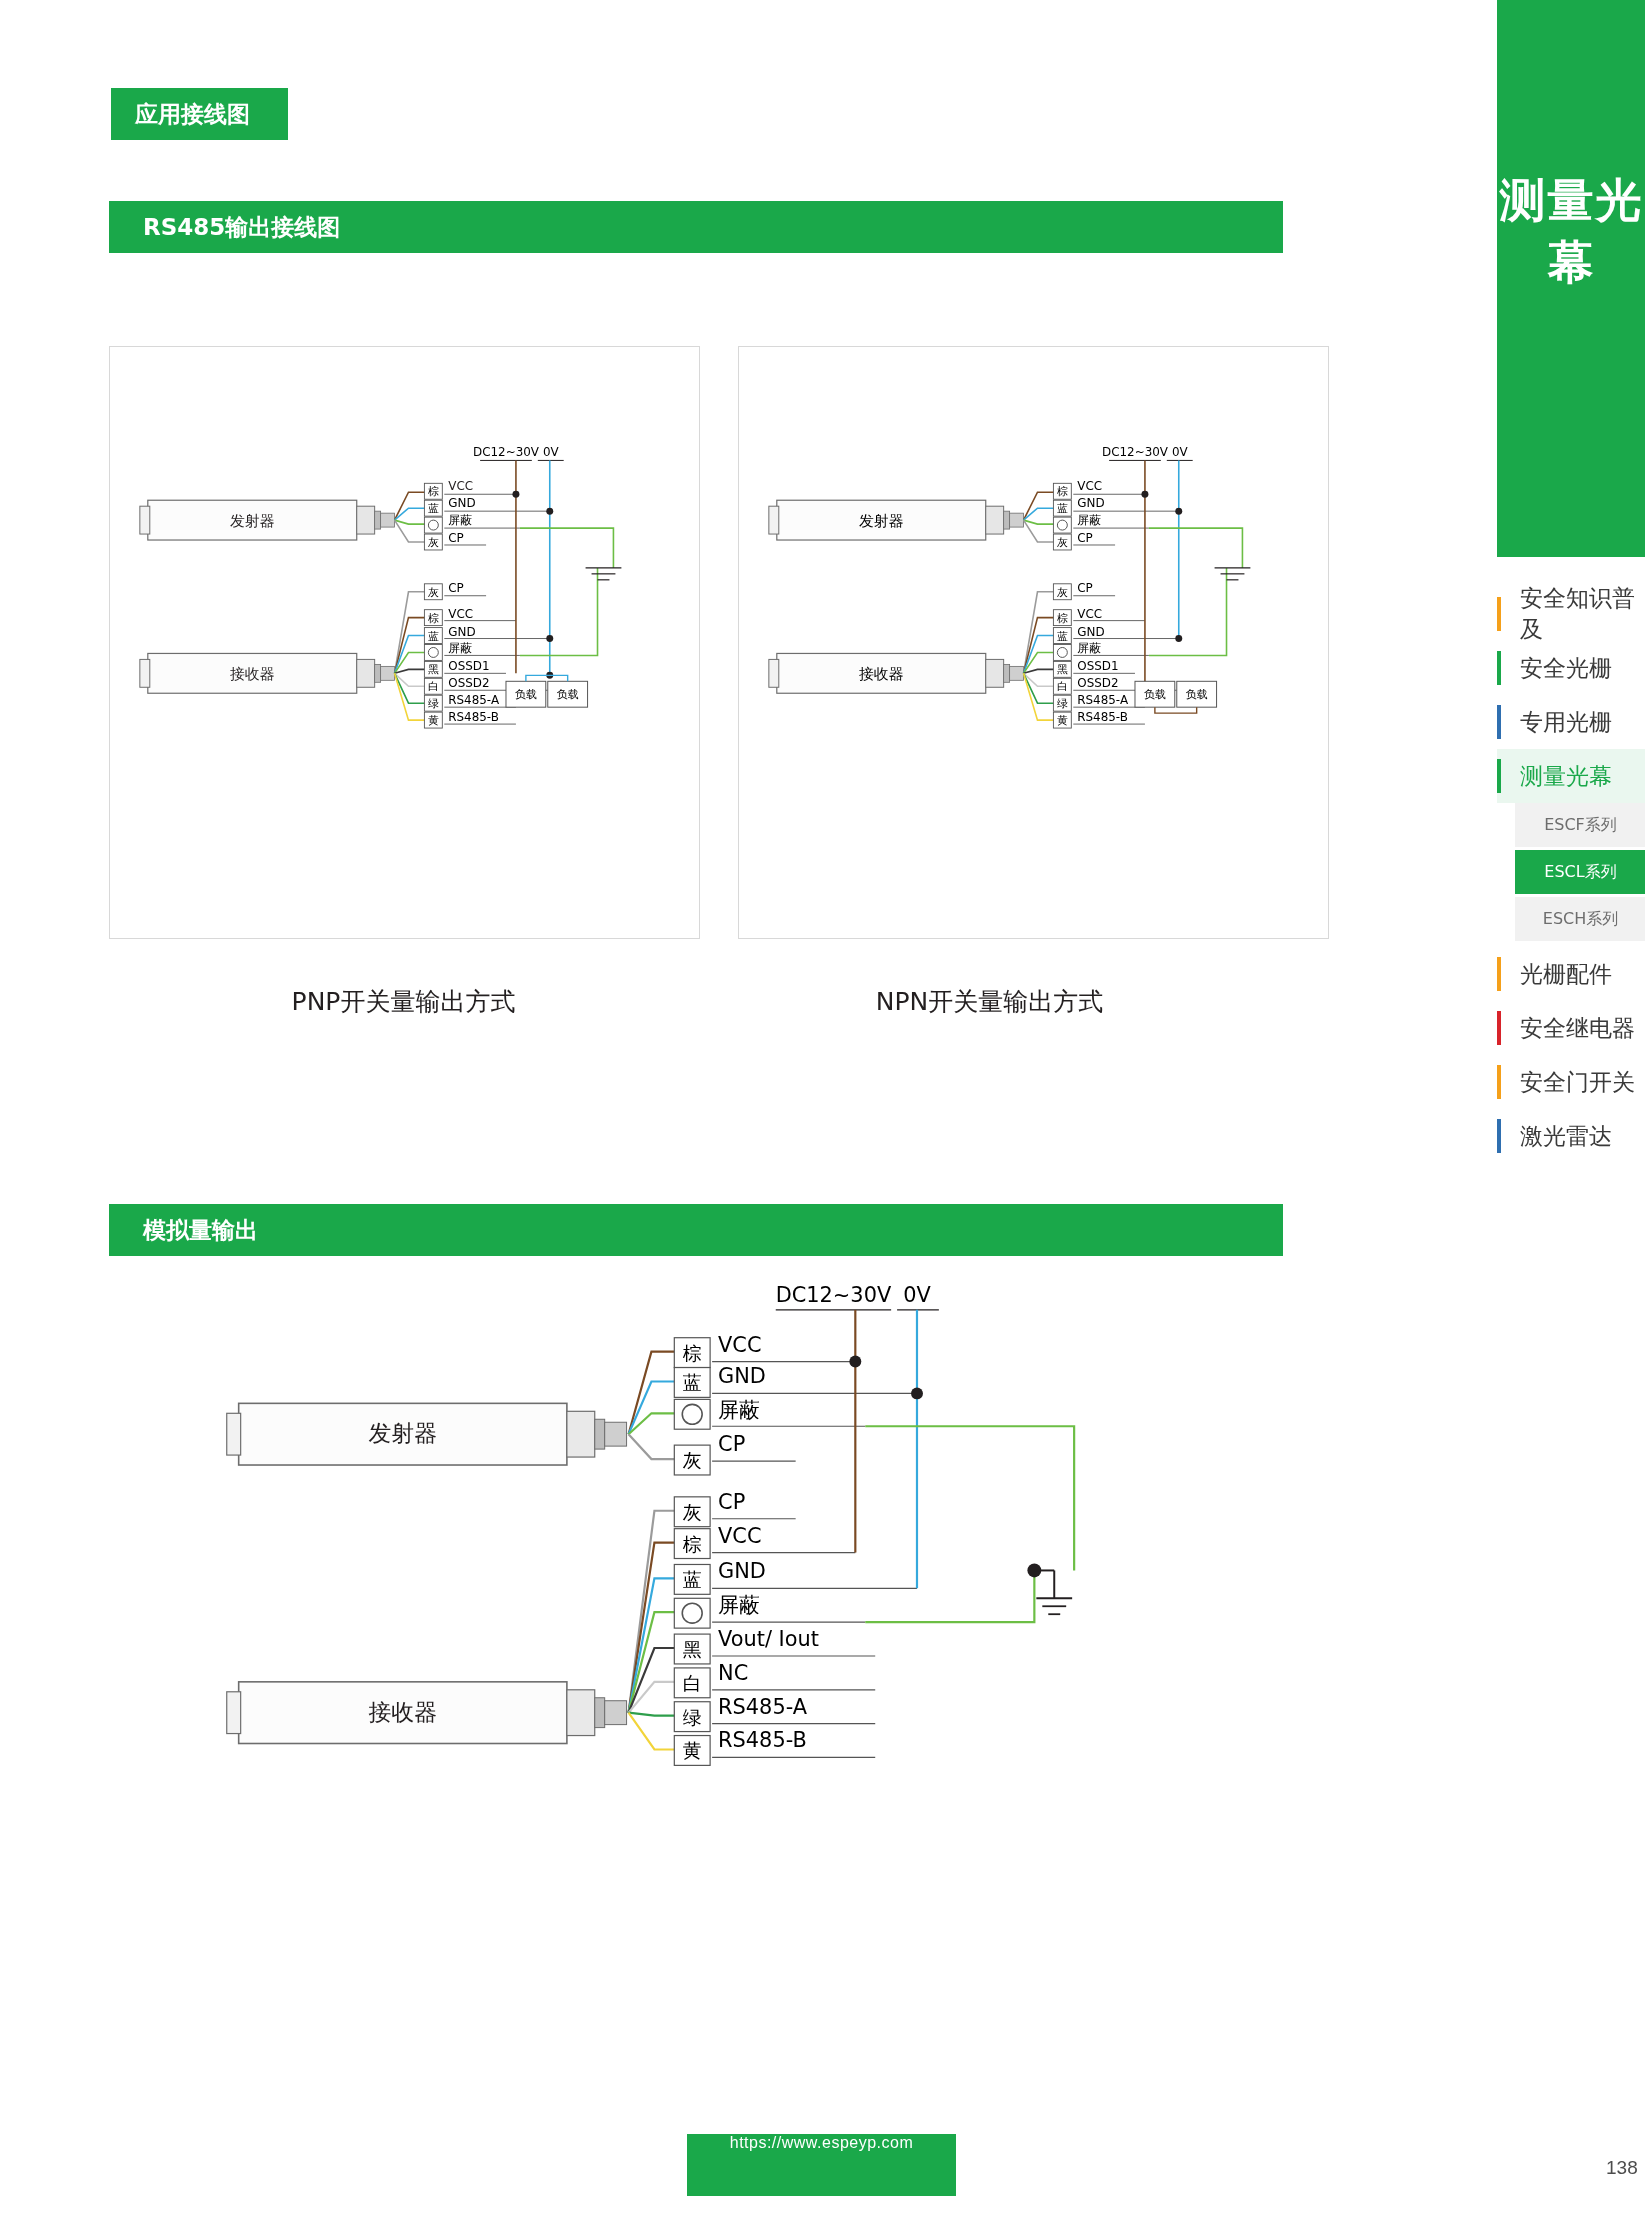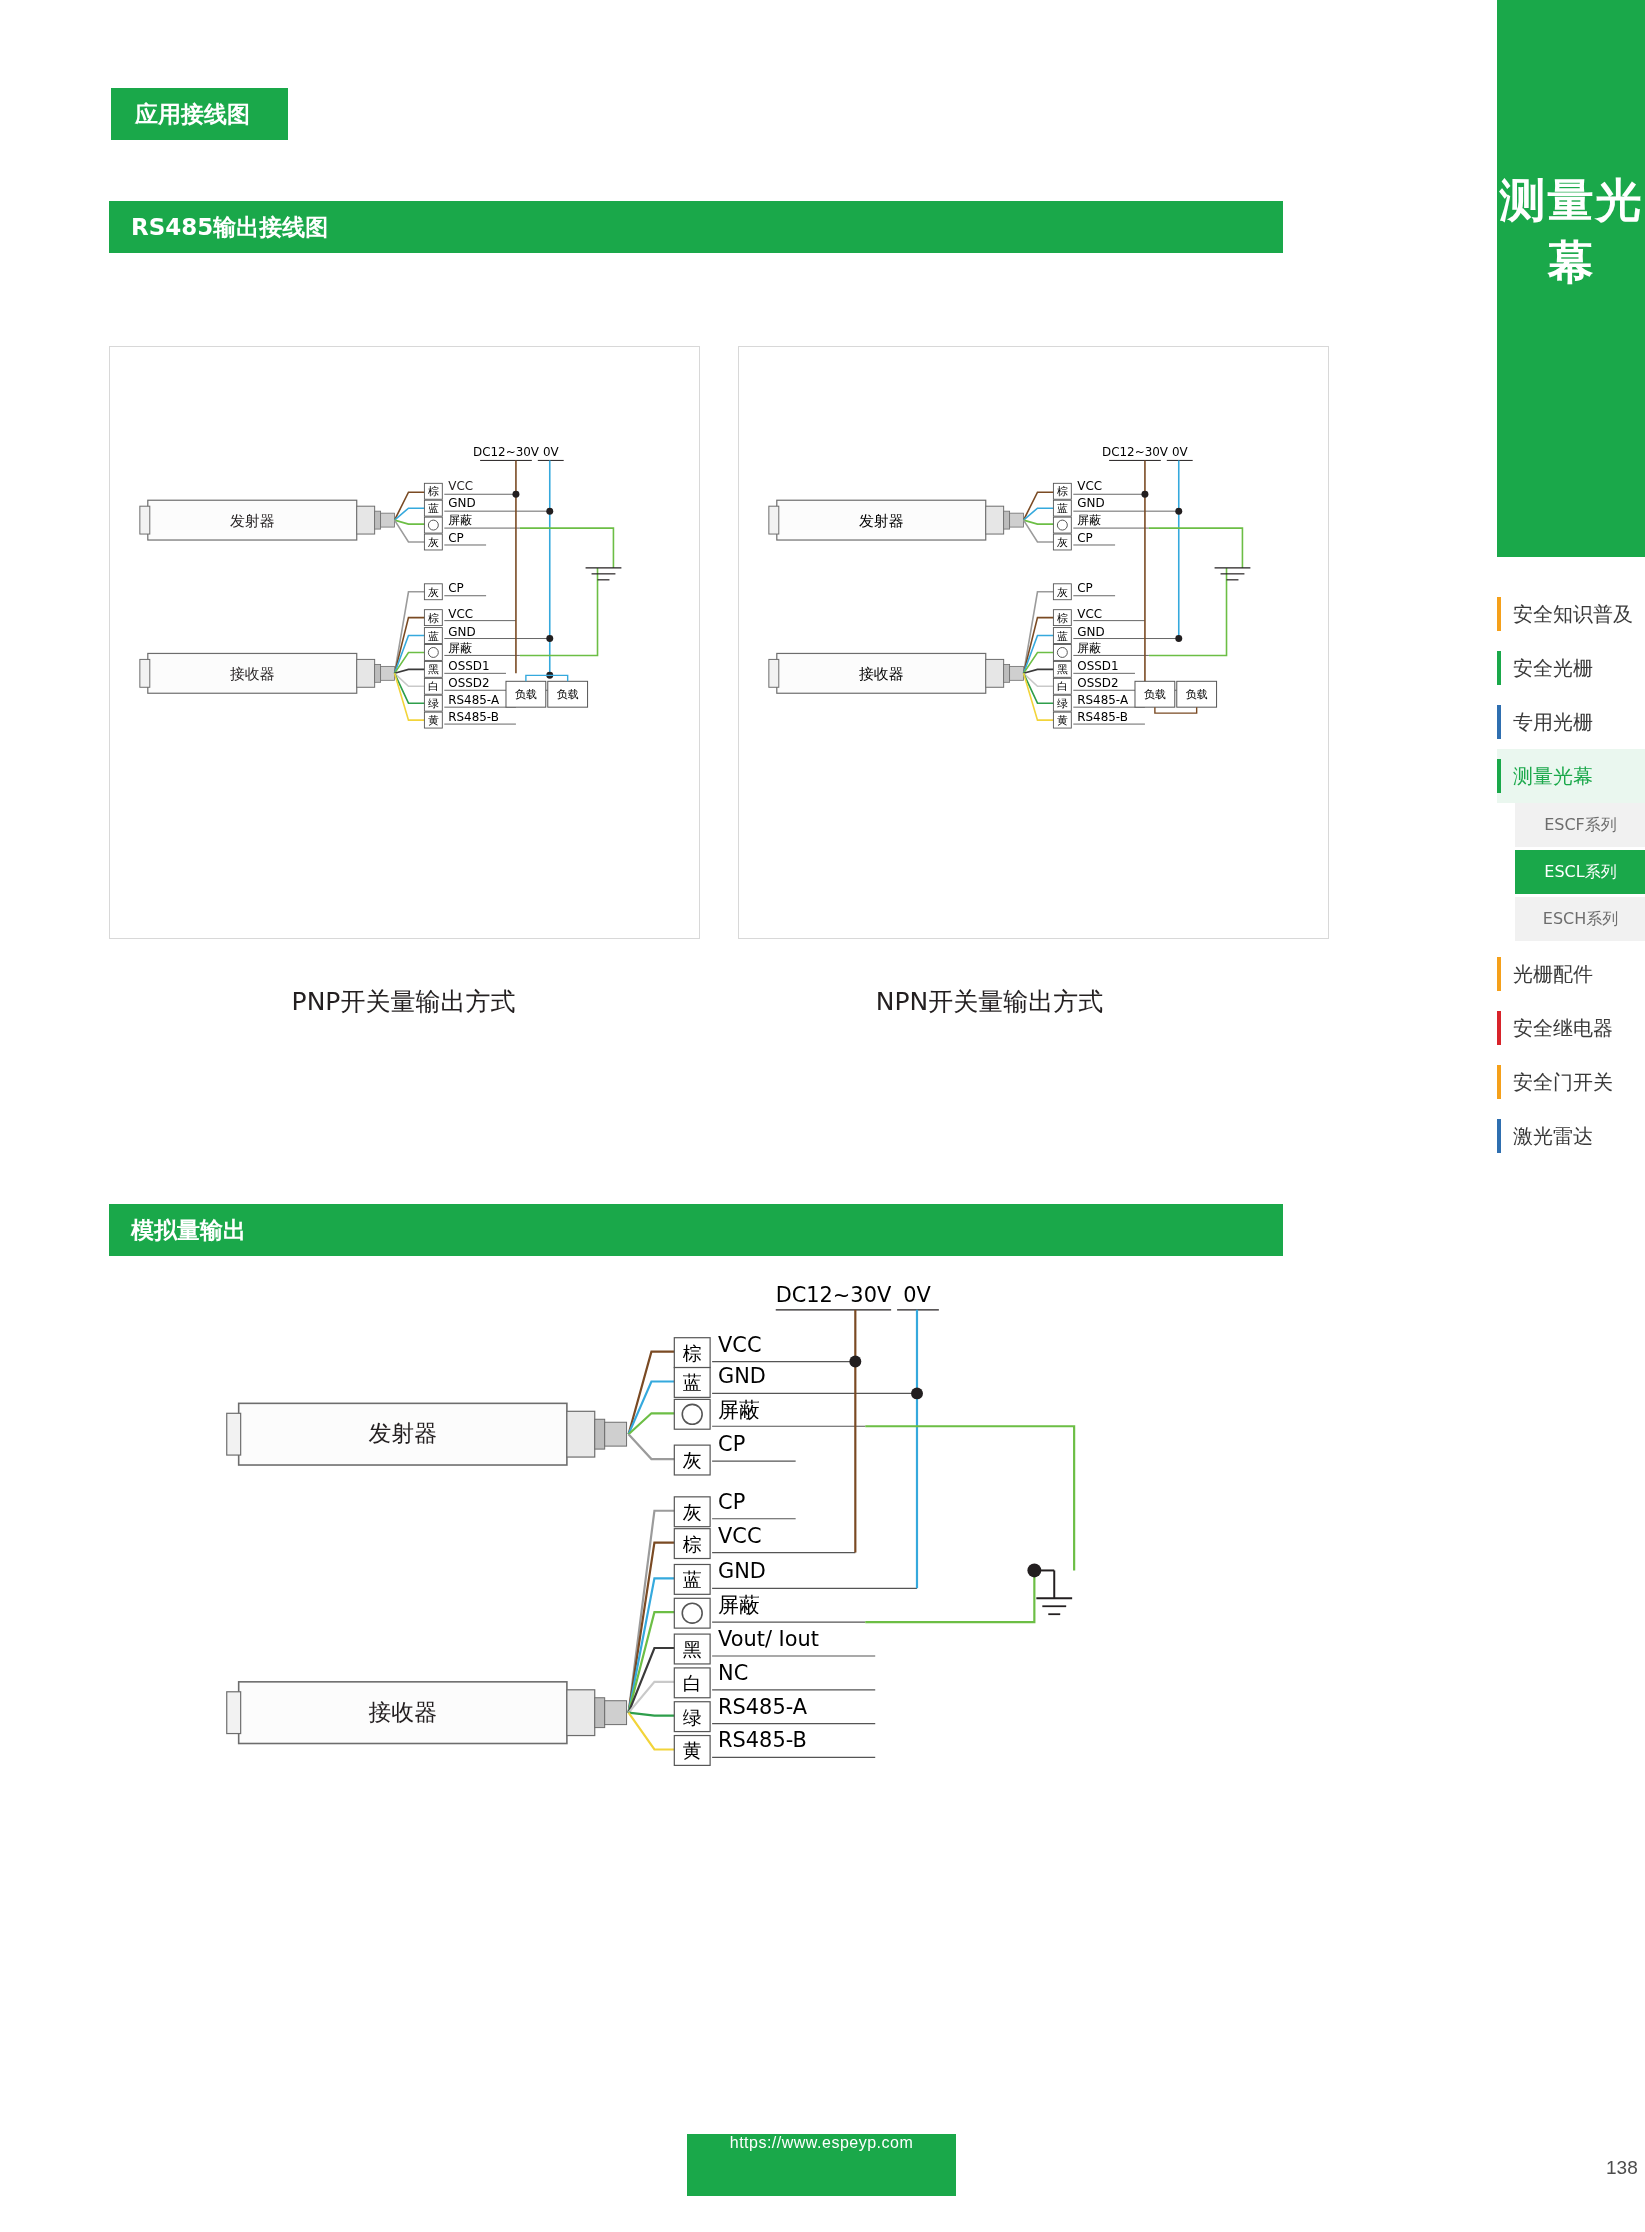--- a/index.html
+++ b/index.html
@@ -17,21 +17,21 @@
   }
   .side-green-text{
     position:absolute;right:0;top:169px;width:149px;
     text-align:center;color:#ffffff;font-size:46px;font-weight:bold;
     line-height:62px;letter-spacing:2px;
     font-family:"DejaVu Sans","Liberation Sans",sans-serif;
   }
   .side-nav{position:absolute;right:0;top:587px;width:149px;}
   .side-item{
     position:relative;height:54px;display:flex;align-items:center;
-    padding-left:16px;box-sizing:border-box;font-size:20px;color:#3a3a3a;
+    padding-left:23px;box-sizing:border-box;font-size:23px;color:#3a3a3a;
     font-family:Liberation Serif, serif;
   }
   .side-item .bar{
     position:absolute;left:0;top:10px;width:4px;height:34px;background:#cccccc;
   }
   .side-sub{
     height:44px;display:flex;align-items:center;justify-content:center;
     font-size:16px;color:#6d6d6d;background:#f1f1f1;margin:0 0 3px 18px;
     font-family:"DejaVu Sans","Liberation Sans",sans-serif;
   }
@@ -39,21 +39,21 @@
   .side-item.active{color:#1aa84a;background:#eaf7ef;}
   
   .tag-green{
     position:absolute;background:#1aa84a;color:#fff;font-weight:bold;
     display:flex;align-items:center;
     font-family:"DejaVu Sans","Liberation Sans",sans-serif;
   }
   .band{
     position:absolute;left:109px;width:1174px;height:52px;background:#1aa84a;
     color:#ffffff;font-weight:bold;font-size:23px;display:flex;align-items:center;
-    padding-left:22px;box-sizing:border-box;
+    padding-left:34px;box-sizing:border-box;
     font-family:"DejaVu Sans","Liberation Sans",sans-serif;
   }
   
   .diagbox{position:absolute;border:1px solid #d8d8d8;background:#fff;}
   .caption{
     position:absolute;text-align:center;font-size:25px;color:#231f20;
     font-family:"DejaVu Sans","Liberation Sans",sans-serif;
   }
   
   .footer-pill{

